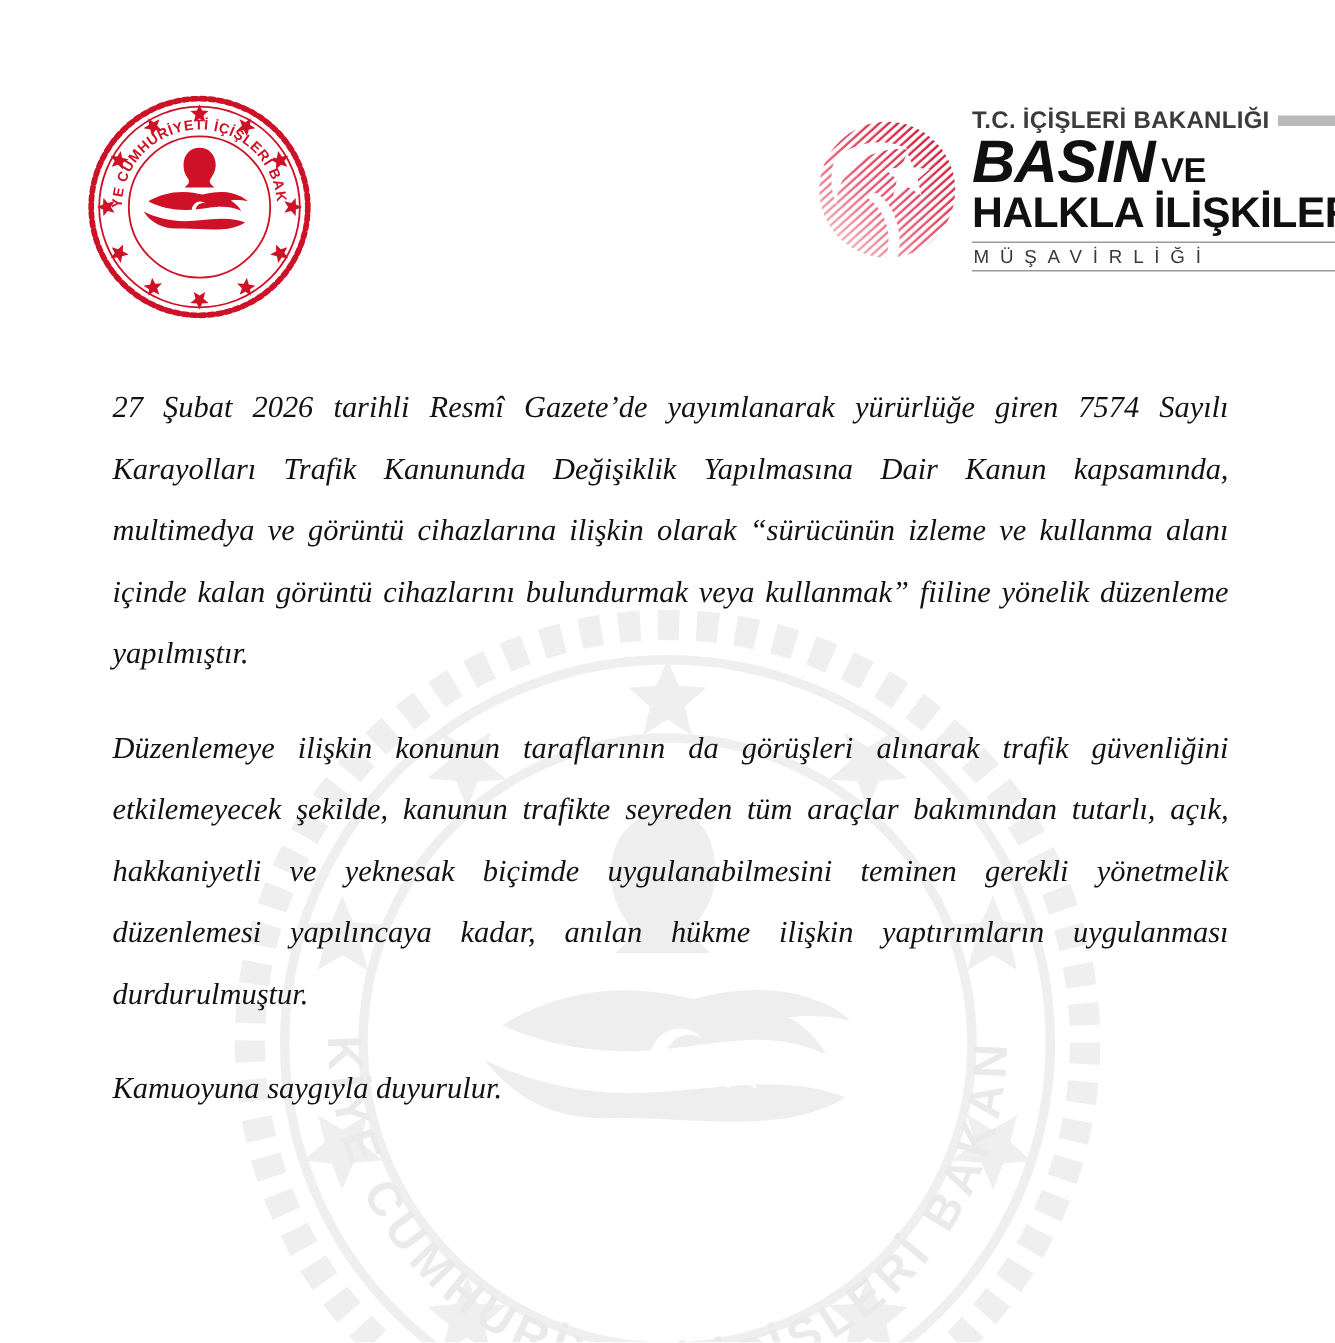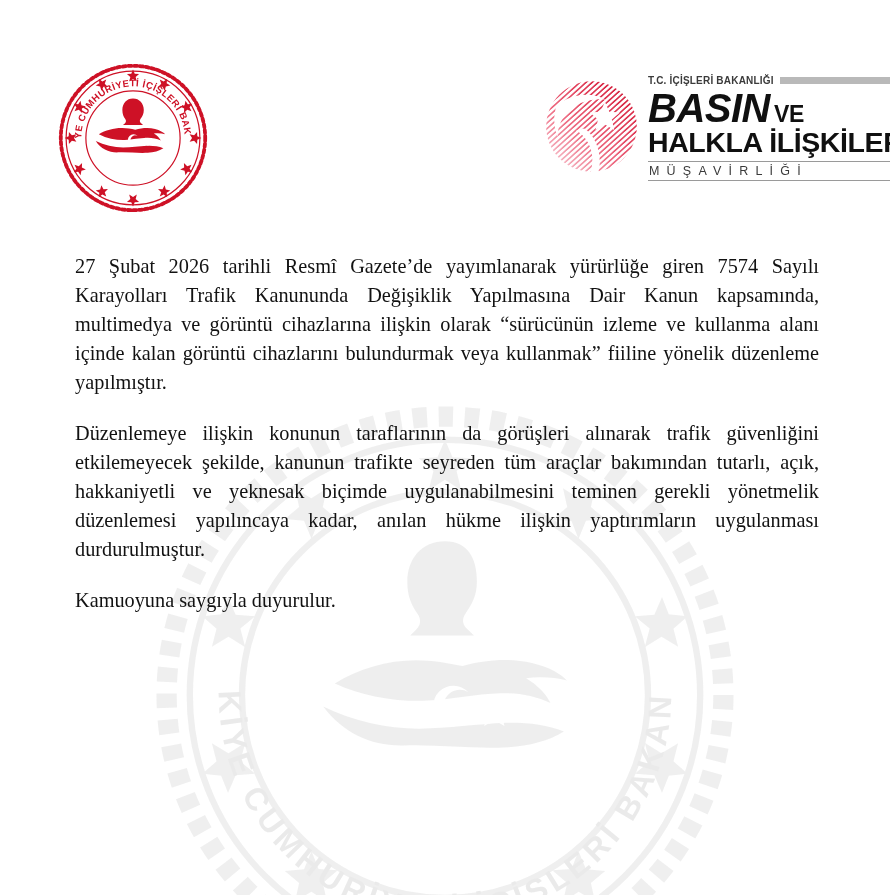--- a/index.html
+++ b/index.html
@@ -68,21 +68,21 @@
     padding-top: 2px;
   }
   .logo-line-top {
     display: flex;
     align-items: center;
     height: 13px;
     margin-bottom: 2px;
   }
   .logo-kicker {
     font-family: "Liberation Sans", "DejaVu Sans", sans-serif;
-    font-size: 10px;
+    font-size: 16px;
     font-weight: 600;
     letter-spacing: 0.2px;
     color: #3b3b3b;
     white-space: nowrap;
   }
   .kicker-bar {
     flex: 1 1 auto;
     height: 7px;
     margin-left: 6px;
     background: #b9b9b9;
@@ -128,25 +128,26 @@
   #content {
     position: absolute;
     left: 75px;
     top: 252px;
     width: 744px;
     z-index: 3;
   }
   p.para {
     margin: 0 0 22px 0;
     font-size: 20.3px;
-    line-height: 29px;
+    line-height: 41px;
     text-align: justify;
     text-justify: inter-word;
     color: #121212;
     hyphens: none;
+    font-style: italic;
   }
   p.para:last-child {
     margin-bottom: 0;
   }
 </style>
 </head>
 <body>
 
 <div id="page">
 

